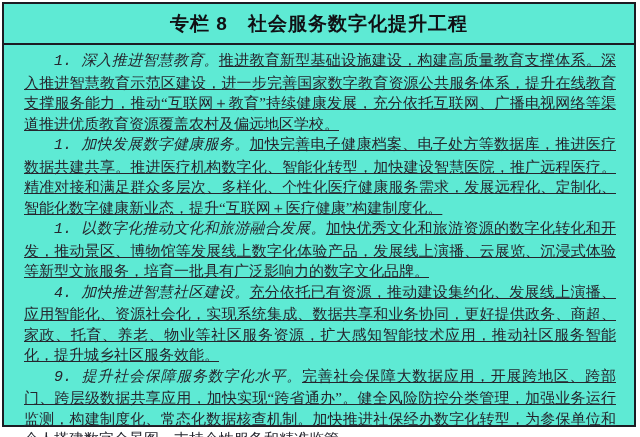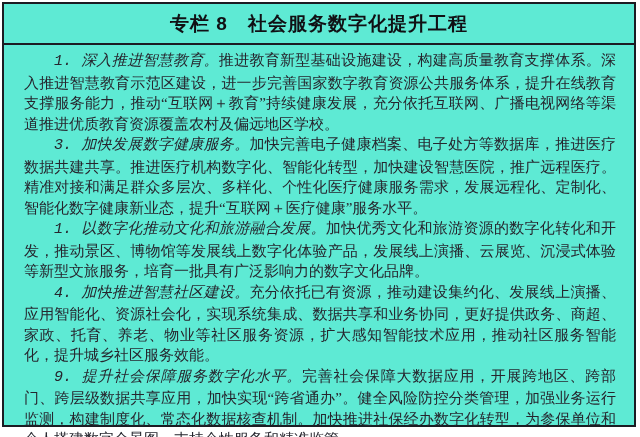--- a/index.html
+++ b/index.html
@@ -49,32 +49,33 @@
     padding: 0;
     text-indent: 2em;
   }
   .lead {
     font-family: Liberation Mono, monospace;
     font-style: italic;
     font-weight: 500;
   }
   .item-text {
     font-style: normal;
+    text-decoration: underline;
   }
 </style>
 </head>
 <body>
 
 <div class="panel">
   <div class="panel-title">专栏 8　社会服务数字化提升工程</div>
 
   <div class="panel-body">
     <p><span class="lead">1. 深入推进智慧教育。</span><span class="item-text">推进教育新型基础设施建设，构建高质量教育支撑体系。深入推进智慧教育示范区建设，进一步完善国家数字教育资源公共服务体系，提升在线教育支撑服务能力，推动“互联网＋教育”持续健康发展，充分依托互联网、广播电视网络等渠道推进优质教育资源覆盖农村及偏远地区学校。</span></p>
 
-    <p><span class="lead">3. 加快发展数字健康服务。</span><span class="item-text">加快完善电子健康档案、电子处方等数据库，推进医疗数据共建共享。推进医疗机构数字化、智能化转型，加快建设智慧医院，推广远程医疗。精准对接和满足群众多层次、多样化、个性化医疗健康服务需求，发展远程化、定制化、智能化数字健康新业态，提升“互联网＋医疗健康”服务水平。</span></p>
+    <p><span class="lead">1. 加快发展数字健康服务。</span><span class="item-text">加快完善电子健康档案、电子处方等数据库，推进医疗数据共建共享。推进医疗机构数字化、智能化转型，加快建设智慧医院，推广远程医疗。精准对接和满足群众多层次、多样化、个性化医疗健康服务需求，发展远程化、定制化、智能化数字健康新业态，提升“互联网＋医疗健康”构建制度化。</span></p>
 
     <p><span class="lead">1. 以数字化推动文化和旅游融合发展。</span><span class="item-text">加快优秀文化和旅游资源的数字化转化和开发，推动景区、博物馆等发展线上数字化体验产品，发展线上演播、云展览、沉浸式体验等新型文旅服务，培育一批具有广泛影响力的数字文化品牌。</span></p>
 
     <p><span class="lead">4. 加快推进智慧社区建设。</span><span class="item-text">充分依托已有资源，推动建设集约化、发展线上演播、应用智能化、资源社会化，实现系统集成、数据共享和业务协同，更好提供政务、商超、家政、托育、养老、物业等社区服务资源，扩大感知智能技术应用，推动社区服务智能化，提升城乡社区服务效能。</span></p>
 
     <p><span class="lead">9. 提升社会保障服务数字化水平。</span><span class="item-text">完善社会保障大数据应用，开展跨地区、跨部门、跨层级数据共享应用，加快实现“跨省通办”。健全风险防控分类管理，加强业务运行监测，构建制度化、常态化数据核查机制。加快推进社保经办数字化转型，为参保单位和个人搭建数字全景图，支持个性服务和精准监管。</span></p>
   </div>
 </div>
 
 </body></html>

